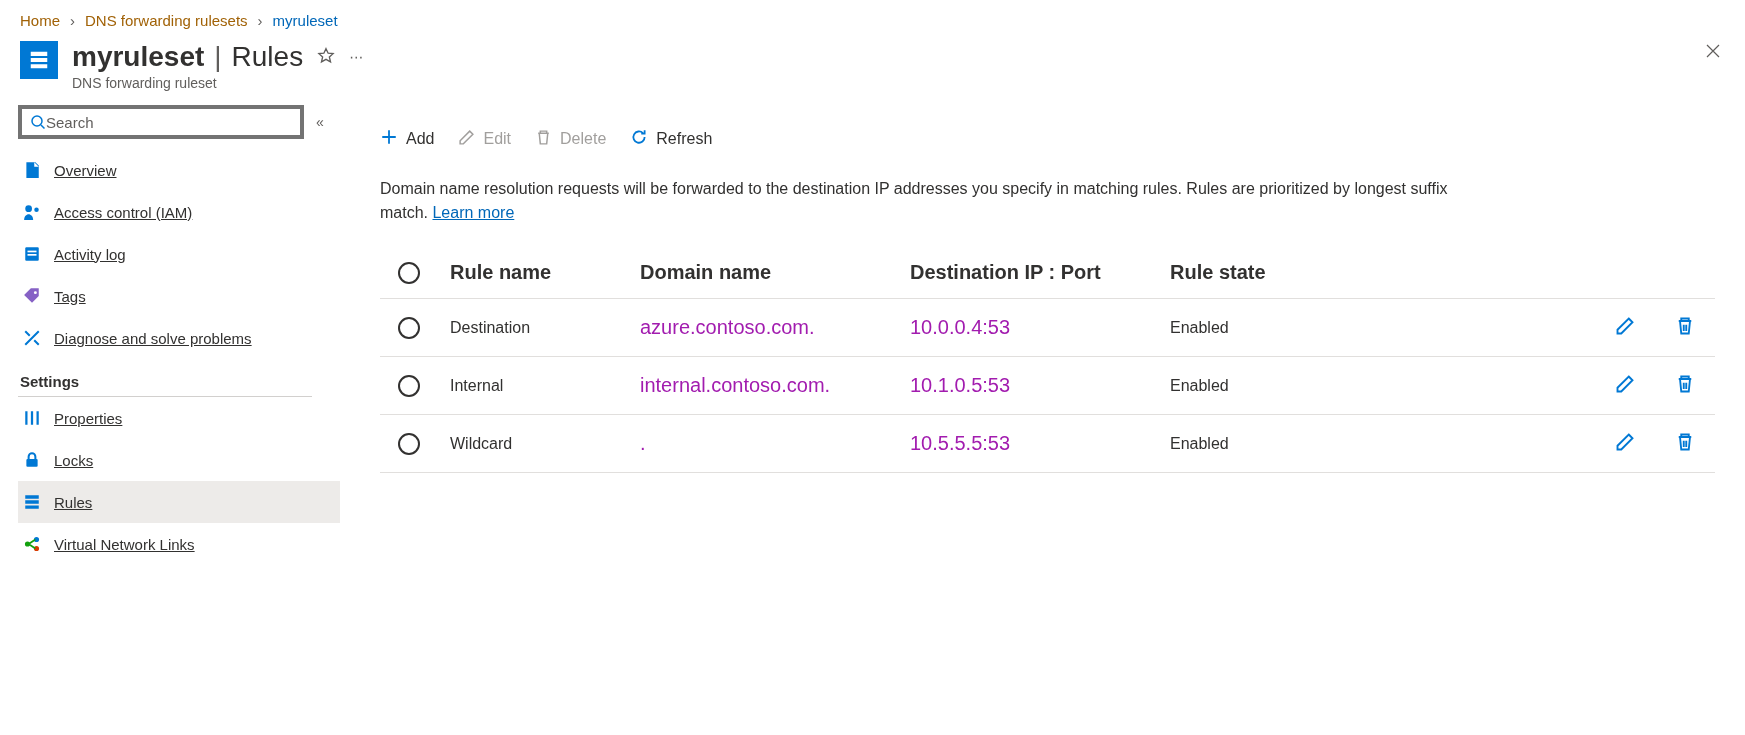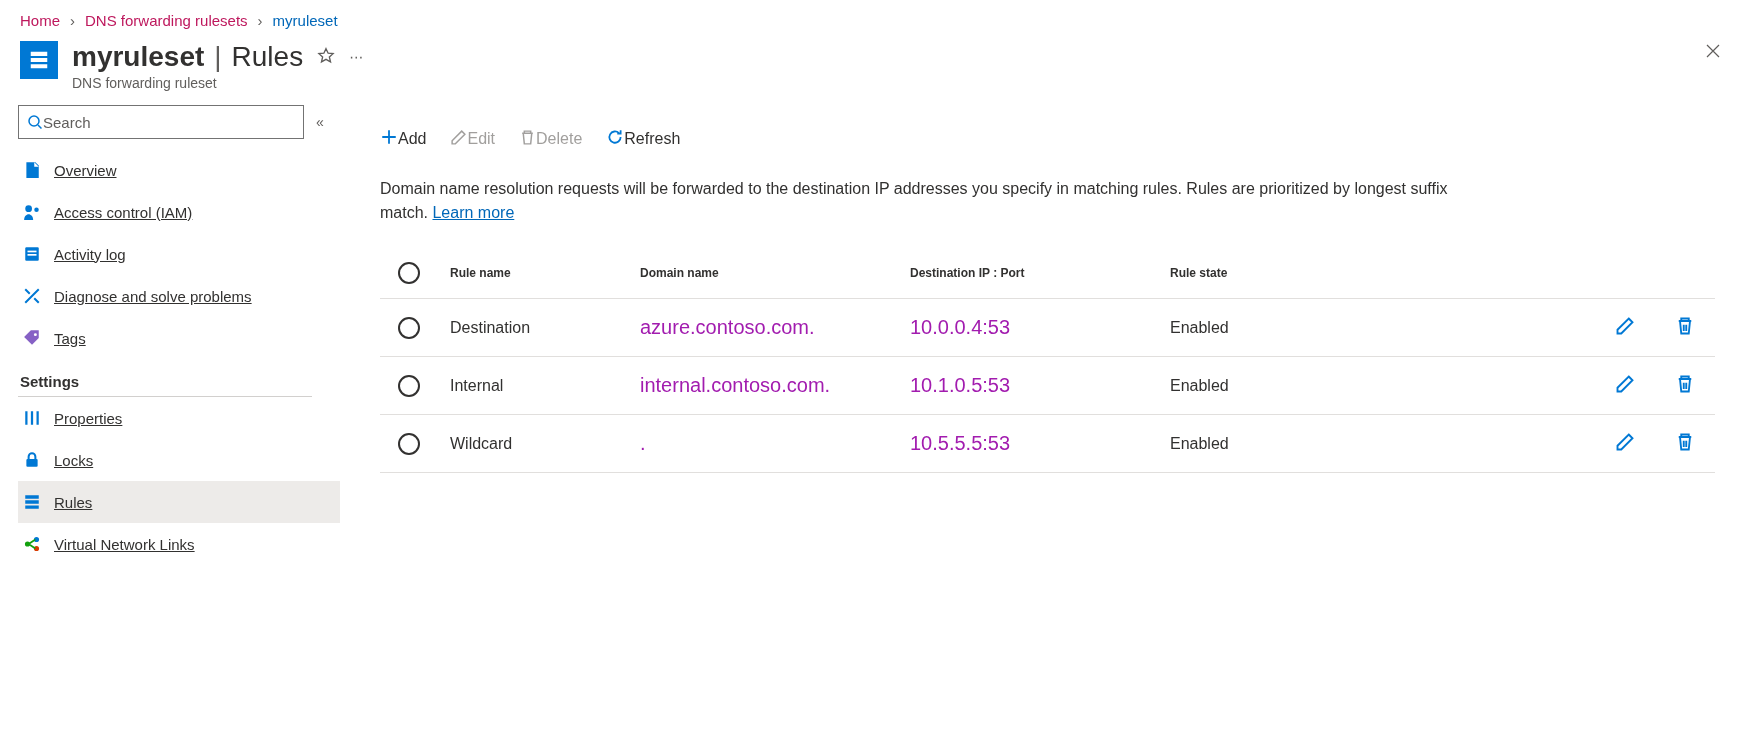--- a/index.html
+++ b/index.html
@@ -12,21 +12,21 @@
     height: 735px;
     overflow: hidden;
   }
   .breadcrumb {
     display: flex;
     align-items: center;
     gap: 10px;
     padding: 12px 20px 4px 20px;
     font-size: 15px;
   }
-  .breadcrumb a { color: #be185d; text-decoration: none; cursor: pointer; }
+  .breadcrumb a { color: #a16207; text-decoration: none; cursor: pointer; }
   .breadcrumb .sep { color: #605e5c; }
   .breadcrumb .current { color: #0067b8; }
 
   .header-row {
     display: flex;
     align-items: flex-start;
     padding: 8px 20px 14px 20px;
     position: relative;
   }
   .res-icon {
@@ -54,21 +54,21 @@
 
   .sidebar {
     width: 340px;
     padding: 0 0 0 18px;
     flex-shrink: 0;
     position: relative;
   }
   .search-row { display: flex; align-items: center; gap: 12px; margin-bottom: 10px; padding-right: 6px;}
   .search-box {
     flex: 1;
-    border: 1px solid #737373;
+    border: 4px solid #737373;
     height: 34px;
     display: flex; align-items: center;
     padding: 0 8px;
     max-width: 286px;
   }
   .search-box input {
     border: none; outline: none; font-size: 15px; flex: 1;
     font-family: inherit;
     color: #323130;
   }
@@ -96,21 +96,21 @@
 
   .content {
     flex: 1;
     padding: 10px 30px 0 40px;
   }
   .toolbar {
     display: flex; align-items: center; gap: 24px;
     height: 48px;
   }
   .tb-btn {
-    display: flex; align-items: center; 
+    display: flex; align-items: center; gap: 8px;
     font-size: 16px; cursor: pointer;
     color: #323130;
     background: none; border: none;
     font-family: inherit;
   }
   .tb-btn.disabled { color: #a19f9d; cursor: default; }
   .tb-btn .icon { color: #0078d4; }
   .tb-btn.disabled .icon { color: #a19f9d; }
 
   .desc {
@@ -122,21 +122,21 @@
   }
   .desc a { color: #0067b8; }
 
   .tbl { width: 100%; }
   .tbl-head, .tbl-row {
     display: grid;
     grid-template-columns: 70px 190px 270px 260px 240px 1fr 60px 60px;
     align-items: center;
     border-bottom: 1px solid #e1dfdd;
   }
-  .tbl-head { height: 52px; font-weight: 600; font-size: 12px; }
+  .tbl-head { height: 52px; font-weight: 600; font-size: 20px; }
   .tbl-row { height: 58px; font-size: 16px; }
   .tbl-row .dom, .tbl-row .ip { font-size: 20px; color: #a21caf; }
   .radio {
     width: 22px; height: 22px; border: 2px solid #323130; border-radius: 50%;
     cursor: pointer;
     margin-left: 18px;
   }
   .row-actions { display:flex; justify-content:center; }
   .row-act-btn {
     background:none; border:none; cursor:pointer; color:#0078d4;
@@ -219,34 +219,34 @@
           <svg width="18" height="18" viewBox="0 0 16 16" fill="#0078d4">
             <rect x="2" y="2" width="12" height="12" rx="1"></rect>
             <rect x="4" y="5" width="8" height="1.5" fill="#fff"></rect>
             <rect x="4" y="8" width="8" height="1.5" fill="#fff"></rect>
           </svg>
         </span>
       <span>Activity log</span>
     </div>
     <div class="nav-item">
       <span class="nav-icon">
-          <svg width="18" height="18" viewBox="0 0 16 16" fill="none" stroke="#0078d4" stroke-width="1.8">
-            <path d="M2 14L14 2M2 2l4 4M10 10l4 4"></path>
-          </svg>
-        </span>
-      <span>Diagnose and solve problems</span>
-    </div>
-    <div class="nav-item">
-      <span class="nav-icon">
           <svg width="18" height="18" viewBox="0 0 16 16" fill="#8661c5">
             <path d="M1 7l6-6h7v7l-6 6z"></path>
             <circle cx="11" cy="5" r="1.3" fill="#fff"></circle>
           </svg>
         </span>
       <span>Tags</span>
+    </div>
+    <div class="nav-item">
+      <span class="nav-icon">
+          <svg width="18" height="18" viewBox="0 0 16 16" fill="none" stroke="#0078d4" stroke-width="1.8">
+            <path d="M2 14L14 2M2 2l4 4M10 10l4 4"></path>
+          </svg>
+        </span>
+      <span>Diagnose and solve problems</span>
     </div>
 
     <div class="nav-group">Settings</div>
 
     <div class="nav-item">
       <span class="nav-icon">
           <svg width="18" height="18" viewBox="0 0 16 16" fill="#0078d4">
             <rect x="2" y="2" width="2" height="12"></rect>
             <rect x="7" y="2" width="2" height="12"></rect>
             <rect x="12" y="2" width="2" height="12"></rect>

